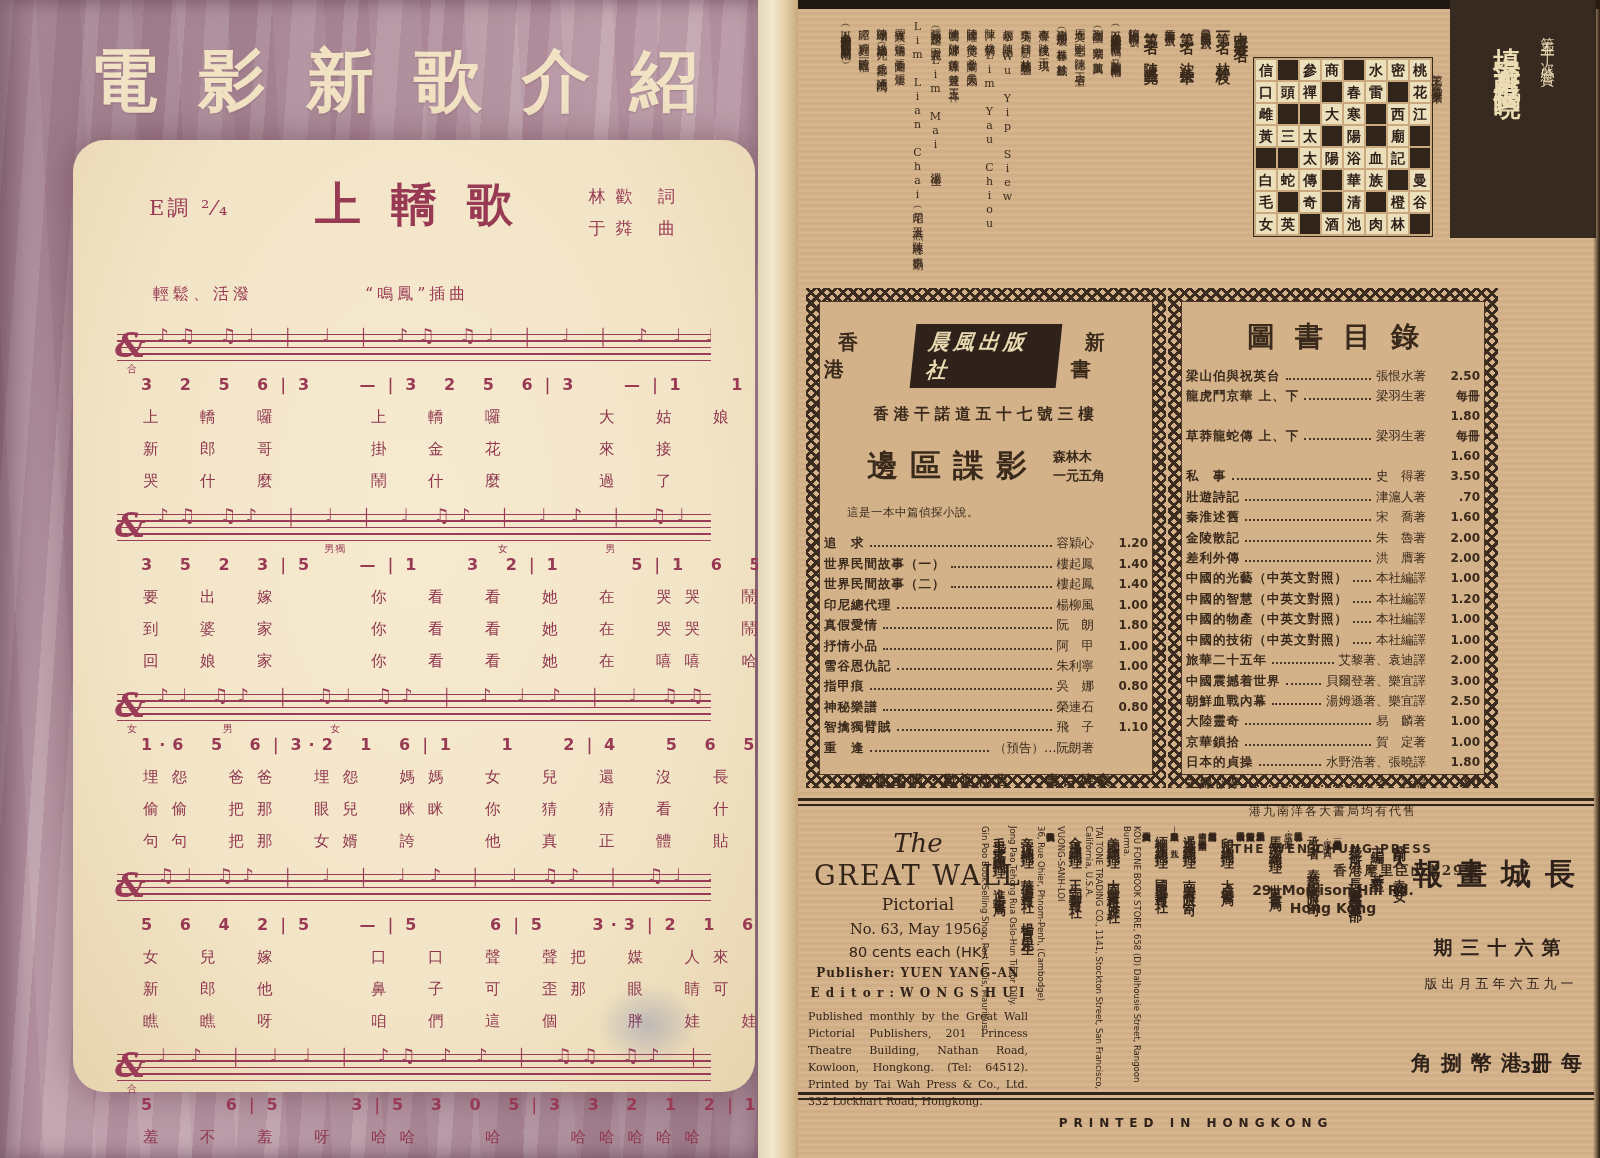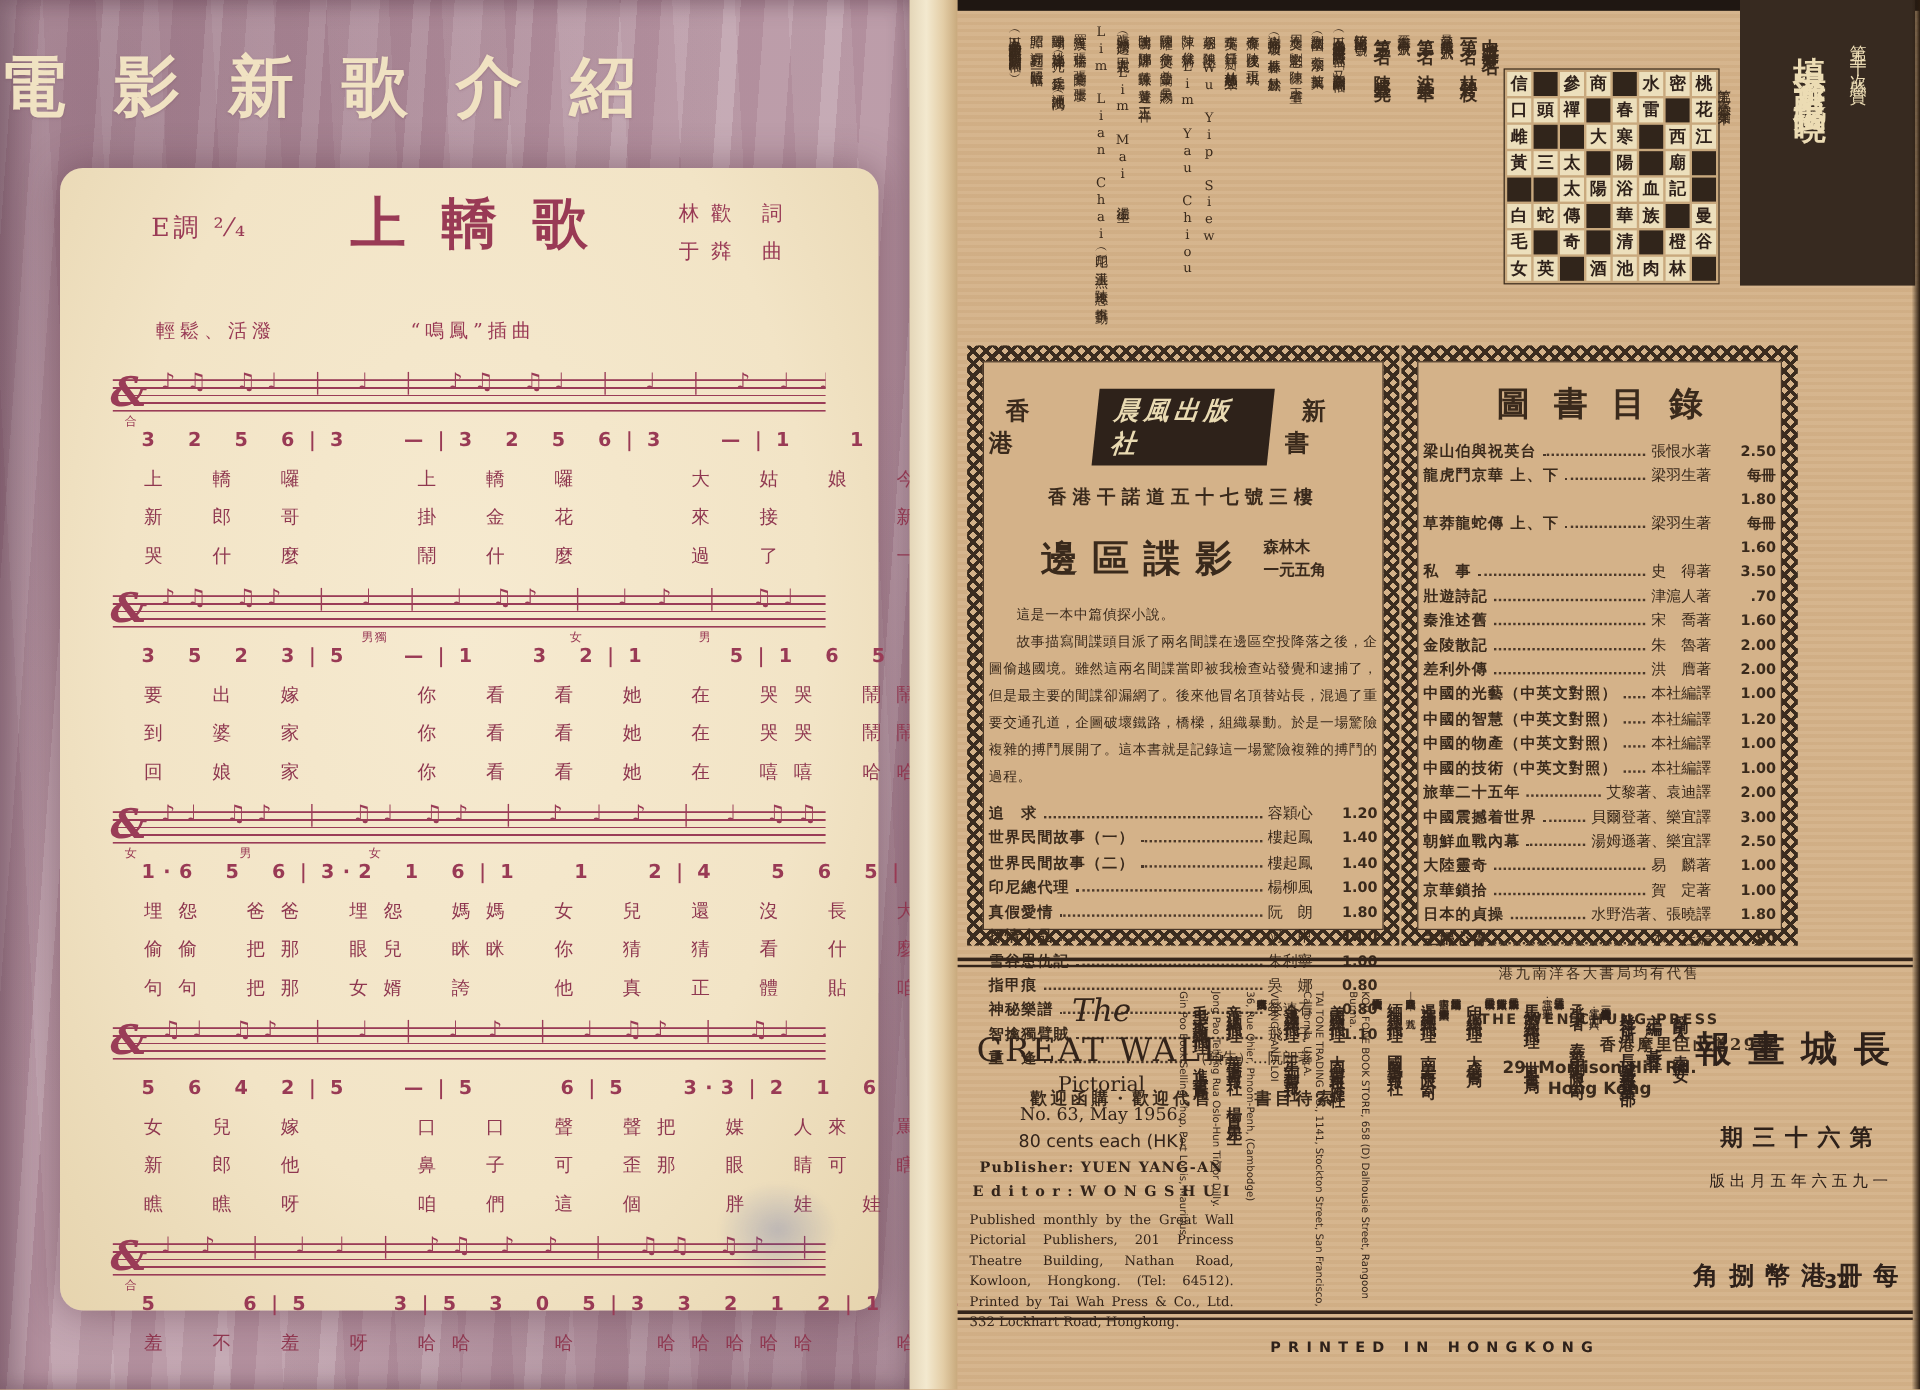--- a/index.html
+++ b/index.html
@@ -8,28 +8,28 @@
 
   
   .left-page{position:absolute;left:0;top:0;width:758px;height:1158px;
     background:
       radial-gradient(ellipse at 10% 8%, rgba(90,50,70,.25), transparent 55%),
       radial-gradient(ellipse at 95% 90%, rgba(90,50,70,.28), transparent 50%),
       repeating-linear-gradient(94deg, rgba(255,255,255,.10) 0 14px, rgba(140,95,115,.14) 14px 34px, rgba(255,255,255,.06) 34px 58px, rgba(120,75,95,.10) 58px 86px),
       repeating-linear-gradient(87deg, rgba(170,125,145,.16) 0 44px, rgba(225,205,212,.12) 44px 96px),
       #bb9ca8;
     box-shadow:inset 14px 0 22px rgba(60,30,45,.35), inset -6px 0 14px rgba(60,30,45,.2);}
-  .lp-title{position:absolute;left:0;right:20px;top:36px;text-align:left;
-    font-size:55px;font-weight:bold;letter-spacing:40px;color:#f0e2c2;
+  .lp-title{position:absolute;left:0;right:20px;top:36px;text-align:right;
+    font-size:68px;font-weight:bold;letter-spacing:40px;color:#f0e2c2;
     text-shadow:0 1px 2px rgba(120,80,100,.4);white-space:nowrap;font-family:Liberation Serif, serif;}
-  .sheet-panel{position:absolute;left:50px;top:140px;width:682px;height:952px;
-    border-radius:19px;
+  .sheet-panel{position:absolute;left:73px;top:140px;width:682px;height:952px;
+    border-radius:32px;
     background:radial-gradient(ellipse at 50% 40%, #f6ead0 0%, #f2e4c6 60%, #e6d4ae 100%);
     box-shadow:0 0 34px rgba(80,40,55,.45);
-    padding:8px 42px;box-sizing:border-box;color:#993a55;}
+    padding:26px 42px;box-sizing:border-box;color:#993a55;}
   .sheet-head{position:relative;height:110px;}
   .sheet-key{position:absolute;left:34px;top:28px;font-size:21px;letter-spacing:3px;}
   .sheet-title{position:absolute;left:0;right:0;top:8px;text-align:center;
     font-size:46px;font-weight:bold;letter-spacing:30px;text-indent:30px;}
   .sheet-credits{position:absolute;right:28px;top:14px;font-size:17px;line-height:1.9;
     letter-spacing:10px;text-align:left;}
   .sheet-sub{position:relative;height:44px;font-size:16px;text-align:right;}
   .sheet-tempo{position:absolute;left:38px;top:8px;letter-spacing:4px;}
   .sheet-source{position:absolute;left:250px;top:8px;letter-spacing:4px;}
   .systems{margin-top:14px;}
@@ -356,21 +356,20 @@
       <div class="cf-addr">香港干諾道五十七號三樓</div>
       <div class="cf-titlerow">
         <span class="cf-title">邊區諜影</span>
         <span class="cf-side">
           <div>森林木</div>
           <div>一元五角</div>
         </span>
       </div>
       <div class="cf-syn">
         <p>這是一本中篇偵探小說。</p>
-        <p>故事描寫間諜頭目派了兩名間諜在邊區空投降落之後，企圖偷越國境。雖然這兩名間諜當即被我檢查站發覺和逮捕了，但是最主要的間諜卻漏網了。後來他冒名頂替站長，混過了重要交通孔道，企圖破壞鐵路，橋樑，組織暴動。於是一場驚險複雜的搏鬥展開了。這本書就是記錄這一場驚險複雜的搏鬥的過程。</p>
       </div>
       <div class="booklist" id="cf-list">
           <div class="brow">
             <span class="bt">追　求</span>
             <span class="bdots"></span>
             <span class="bau">容穎心</span>
             <span class="bpr">1.20</span>
           </div>
           <div class="brow">
             <span class="bt">世界民間故事（一）</span>

